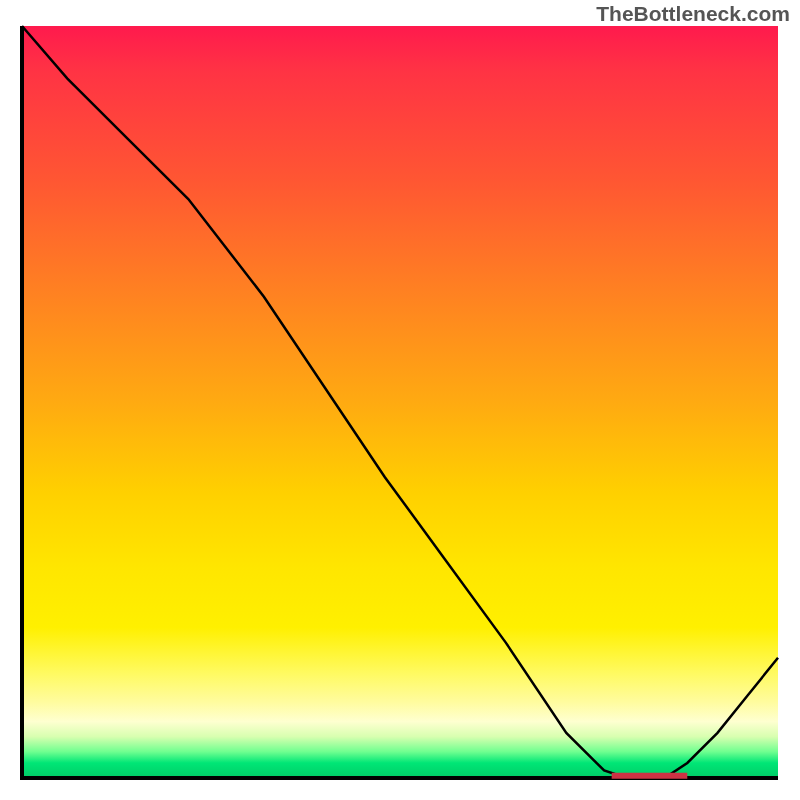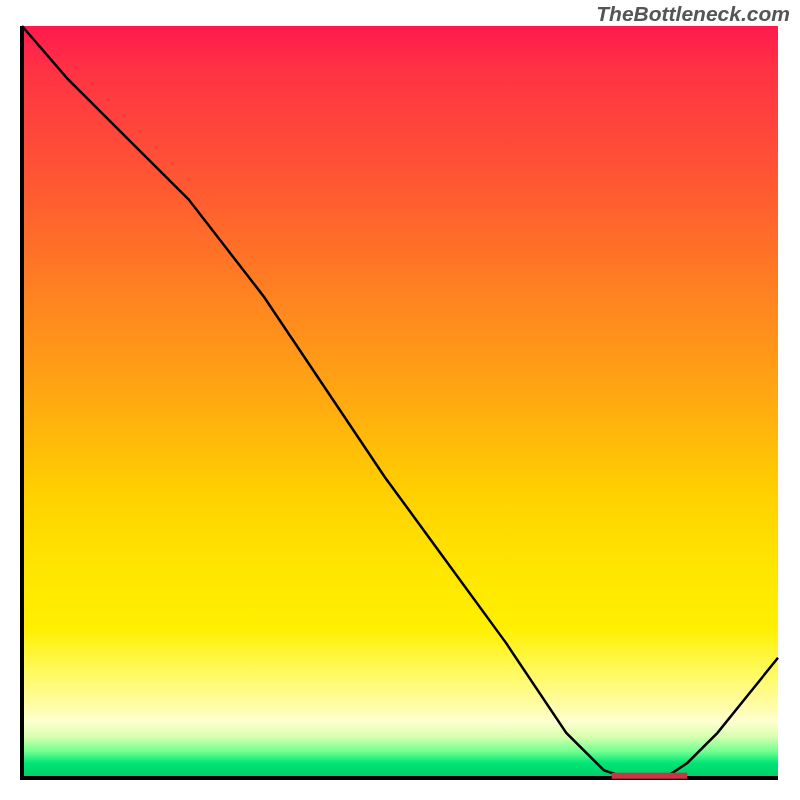--- a/index.html
+++ b/index.html
@@ -8,21 +8,20 @@
     width: 800px;
     height: 800px;
     background: #ffffff;
     font-family: Arial, sans-serif;
     overflow: hidden;
   }
   .container {
     position: relative;
     width: 800px;
     height: 800px;
-    font-style: italic;
   }
   .watermark {
     position: absolute;
     top: 2px;
     right: 10px;
     font-size: 21px;
     font-weight: bold;
     color: #555;
     z-index: 10;
   }

